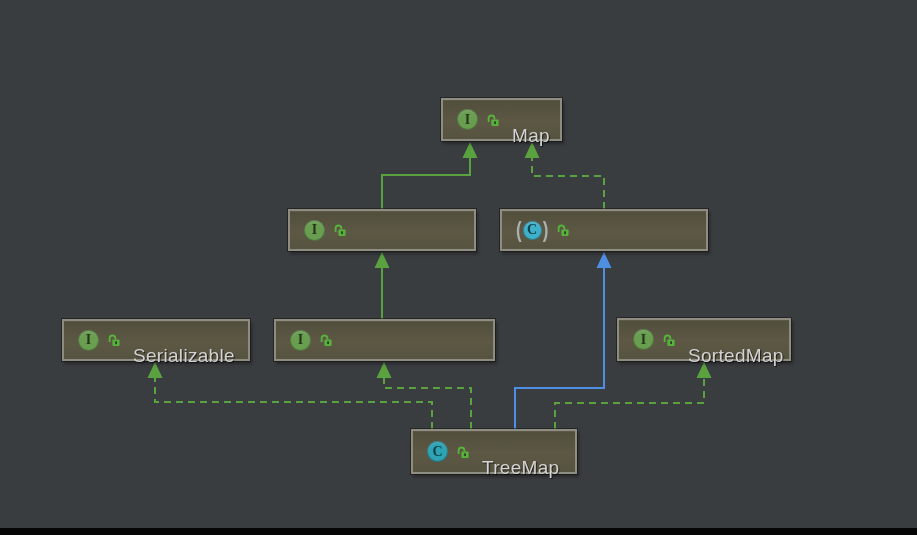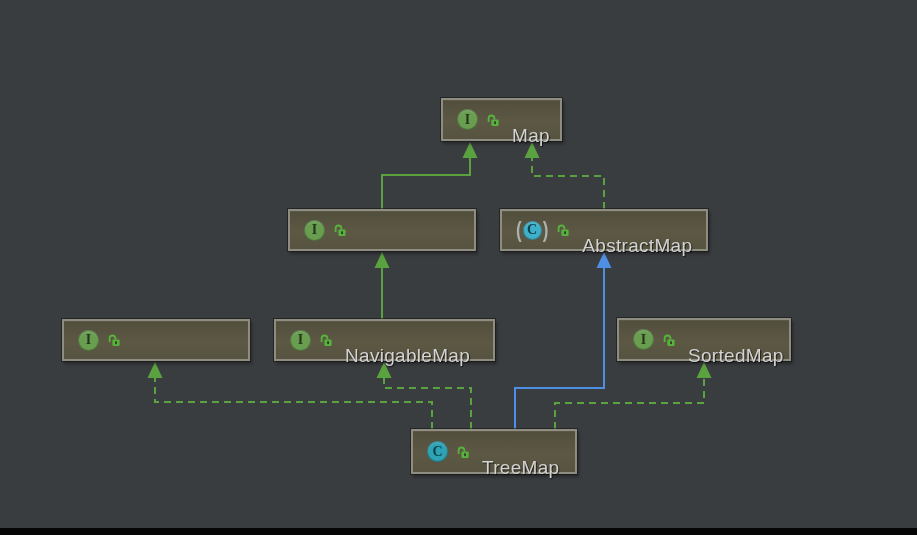--- a/index.html
+++ b/index.html
@@ -111,38 +111,37 @@
         <span class="abstract-wrap">
           <span class="paren l">(</span>
           <span class="icon-circle">C</span>
           <span class="paren r">)</span>
         </span>
         <svg width="14" height="14" viewBox="0 0 14 14" class="lock">
           <path d="M2.6 9 V5.4 a2.9 2.9 0 0 1 5.8 0 V6.4" fill="none" stroke="#57b33c" stroke-width="1.8"></path>
           <rect x="5.4" y="6.4" width="7.2" height="6.6" rx="1.2" fill="#57b33c"></rect>
           <rect x="8.2" y="8.3" width="1.7" height="2.8" fill="#2c3326"></rect>
         </svg>
-        <span class="label">AbstractMap</span>
       </div>
       <div class="node iface" style="left: 62px; top: 319px; width: 188px; height: 42px;">
         <span class="icon-circle">I</span>
         <svg width="14" height="14" viewBox="0 0 14 14" class="lock">
           <path d="M2.6 9 V5.4 a2.9 2.9 0 0 1 5.8 0 V6.4" fill="none" stroke="#57b33c" stroke-width="1.8"></path>
           <rect x="5.4" y="6.4" width="7.2" height="6.6" rx="1.2" fill="#57b33c"></rect>
           <rect x="8.2" y="8.3" width="1.7" height="2.8" fill="#2c3326"></rect>
         </svg>
+        <span class="label">Serializable</span>
       </div>
       <div class="node iface" style="left: 274px; top: 319px; width: 221px; height: 42px;">
         <span class="icon-circle">I</span>
         <svg width="14" height="14" viewBox="0 0 14 14" class="lock">
           <path d="M2.6 9 V5.4 a2.9 2.9 0 0 1 5.8 0 V6.4" fill="none" stroke="#57b33c" stroke-width="1.8"></path>
           <rect x="5.4" y="6.4" width="7.2" height="6.6" rx="1.2" fill="#57b33c"></rect>
           <rect x="8.2" y="8.3" width="1.7" height="2.8" fill="#2c3326"></rect>
         </svg>
-        <span class="label">NavigableMap</span>
       </div>
       <div class="node iface" style="left: 617px; top: 318px; width: 174px; height: 43px;">
         <span class="icon-circle">I</span>
         <svg width="14" height="14" viewBox="0 0 14 14" class="lock">
           <path d="M2.6 9 V5.4 a2.9 2.9 0 0 1 5.8 0 V6.4" fill="none" stroke="#57b33c" stroke-width="1.8"></path>
           <rect x="5.4" y="6.4" width="7.2" height="6.6" rx="1.2" fill="#57b33c"></rect>
           <rect x="8.2" y="8.3" width="1.7" height="2.8" fill="#2c3326"></rect>
         </svg>
         <span class="label">SortedMap</span>
       </div>

